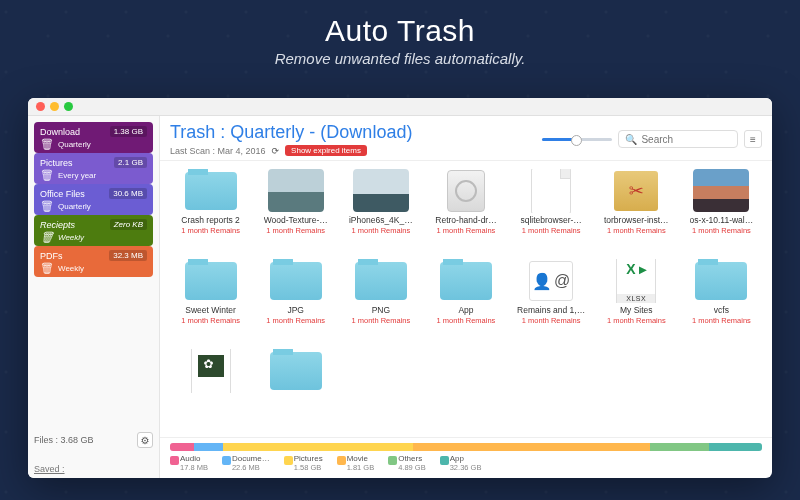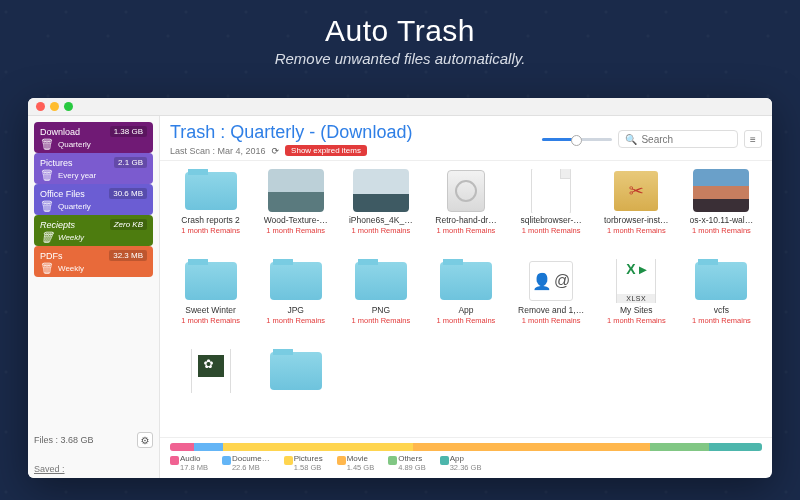--- a/index.html
+++ b/index.html
@@ -412,21 +412,21 @@
             <div class="fname">App</div>
             <div class="status">1 month Remains</div>
           </div>
           <div class="item">
             <div class="thumb">
               <div class="vcf-thumb">
                 <span class="p">👤</span>
                 <span class="a">@</span>
               </div>
             </div>
-            <div class="fname">Remove and 1,…</div>
+            <div class="fname">Remains and 1,…</div>
             <div class="status">1 month Remains</div>
           </div>
           <div class="item">
             <div class="thumb">
               <div class="xlsx-thumb">
                 <div class="x">X ▸</div>
                 <div class="lbl">XLSX</div>
               </div>
             </div>
             <div class="fname">My Sites</div>
@@ -481,21 +481,21 @@
               <div class="sw lb-pics"></div>
               <div class="txt">
                 <span>Pictures</span>
                 <span class="sz">1.58 GB</span>
               </div>
             </div>
             <div class="legend-item">
               <div class="sw lb-movie"></div>
               <div class="txt">
                 <span>Movie</span>
-                <span class="sz">1.45 GB</span>
+                <span class="sz">1.81 GB</span>
               </div>
             </div>
             <div class="legend-item">
               <div class="sw lb-others"></div>
               <div class="txt">
                 <span>Others</span>
                 <span class="sz">4.89 GB</span>
               </div>
             </div>
             <div class="legend-item">

